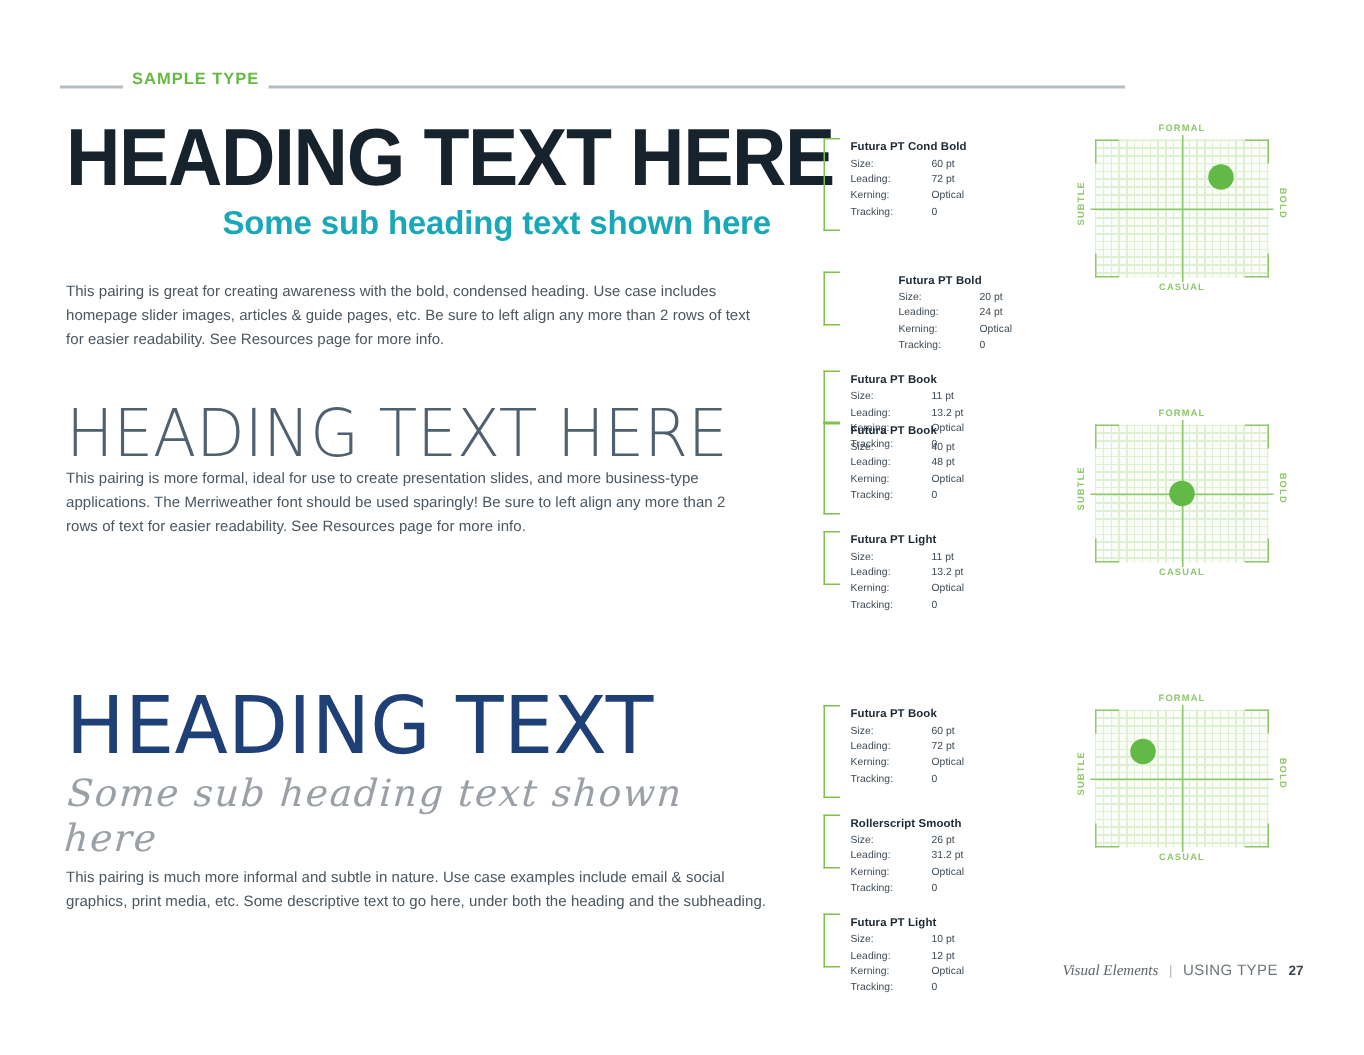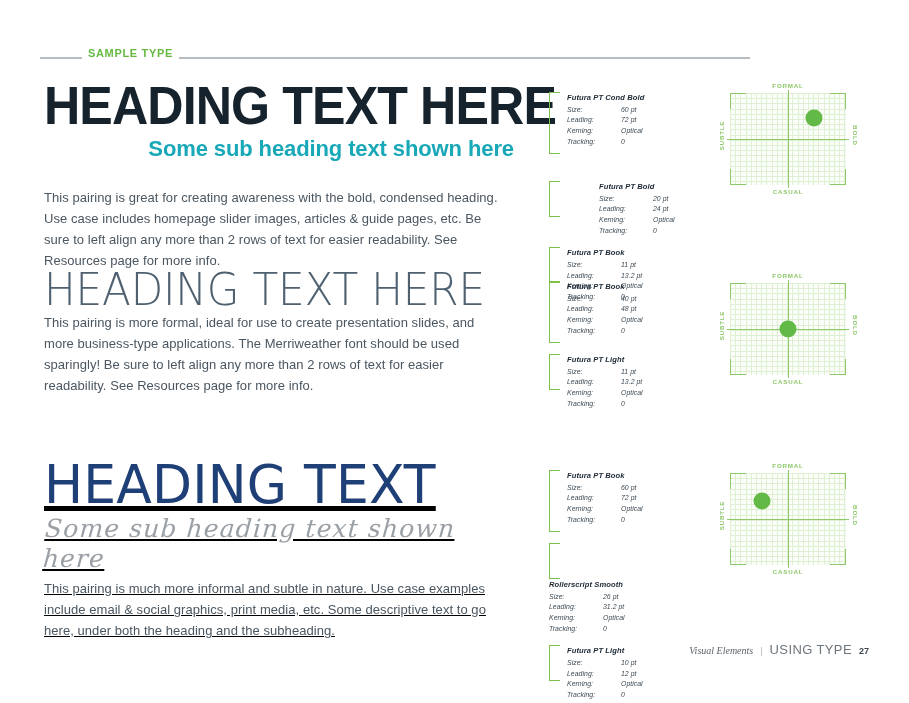--- a/index.html
+++ b/index.html
@@ -21,21 +21,21 @@
   .rule-seg-long { flex: 1; height: 2px; background: #b7bcc0; }
   .title-rule-label {
     font-size: 11px; font-weight: bold; letter-spacing: 0.06em;
     color: #66b943; white-space: nowrap; flex: none;
   }
 
   
   .specimen { position: absolute; left: 44px; width: 470px; }
   .spec-1 { top: 80px; }
   .spec-2 { top: 268px; }
-  .spec-3 { top: 458px; text-decoration: underline; }
+  .spec-3 { top: 458px; }
 
   .head-1 {
     font-family: "Liberation Sans Narrow", "Liberation Sans", sans-serif;
     font-weight: bold; font-size: 54px; line-height: 0.95;
     letter-spacing: -0.018em; color: #16222c;
     transform: scaleX(0.93); transform-origin: left center;
     white-space: nowrap;
   }
   .sub-1 {
     font-family: "Liberation Sans", sans-serif;
@@ -61,34 +61,34 @@
     transform: scaleX(0.98); transform-origin: left center;
   }
   .sub-3 {
     font-family: "DejaVu Serif", serif;
     font-style: italic; font-size: 25px; line-height: 1.2;
     color: #9aa0a6; margin-top: 3px; letter-spacing: 0.045em;
     transform: skewX(-4deg); transform-origin: left center;
   }
   .body-copy {
     font-family: "Liberation Sans", sans-serif;
-    font-size: 13px; line-height: 1.62; color: #4a5660;
+    font-size: 10px; line-height: 1.62; color: #4a5660;
     letter-spacing: 0.004em;
   }
   .bc-1 { margin-top: 24px; width: 462px; }
   .bc-2 { width: 462px; }
   .bc-3 { margin-top: 4px; width: 470px; }
 
   
   .spec-panel { position: absolute; left: 549px; width: 150px; }
   .sp-1 { top: 92px; }
   .sp-2 { top: 281px; }
   .sp-3 { top: 470px; }
 
-  .spec-row { position: relative; display: flex; align-items: flex-start; font-style: italic; }
+  .spec-row { position: relative; display: flex; align-items: flex-start; }
   .spec-bracket {
     flex: none; width: 11px; margin-right: 7px;
     border: 1.4px solid #7cc24b; border-right: none;
   }
   .sb-tall { height: 62px; }
   .sb-mid  { height: 36px; }
   .spec-text { flex: 1; padding-top: 1px; }
   .spec-name {
     font-size: 7.6px; font-weight: bold; color: #1b2733;
     letter-spacing: 0.01em; margin-bottom: 2.5px;
@@ -143,21 +143,21 @@
   }
 
   
   .footer {
     position: absolute; right: 40px; top: 642px;
     display: flex; align-items: baseline; gap: 7px;
     font-size: 9px; color: #6d757c;
   }
   .f-italic { font-family: "Liberation Serif", serif; font-style: italic; font-size: 10px; color: #5d656c; }
   .f-pipe { color: #aeb4b9; }
-  .f-caps { letter-spacing: 0.03em; font-size: 13px; color: #6d757c; }
+  .f-caps { letter-spacing: 0.03em; font-size: 10px; color: #6d757c; }
   .f-num { font-size: 9px; font-weight: bold; color: #3e4750; text-align: center; }
 </style>
 </head>
 <body>
 
 <div class="page">
 
   <div class="title-rule">
     <div class="rule-seg-short"></div>
     <div class="title-rule-label">SAMPLE TYPE</div>
@@ -307,21 +307,21 @@
           <span>60 pt</span>
           <span>Leading:</span>
           <span>72 pt</span>
           <span>Kerning:</span>
           <span>Optical</span>
           <span>Tracking:</span>
           <span>0</span>
         </div>
       </div>
     </div>
-    <div class="spec-row" style="margin-top:11px;flex-direction:column;">
+    <div class="spec-row" style="margin-top:11px;">
       <div class="spec-bracket sb-mid"></div>
       <div class="spec-text">
         <div class="spec-name">Rollerscript Smooth</div>
         <div class="spec-grid">
           <span>Size:</span>
           <span>26 pt</span>
           <span>Leading:</span>
           <span>31.2 pt</span>
           <span>Kerning:</span>
           <span>Optical</span>

